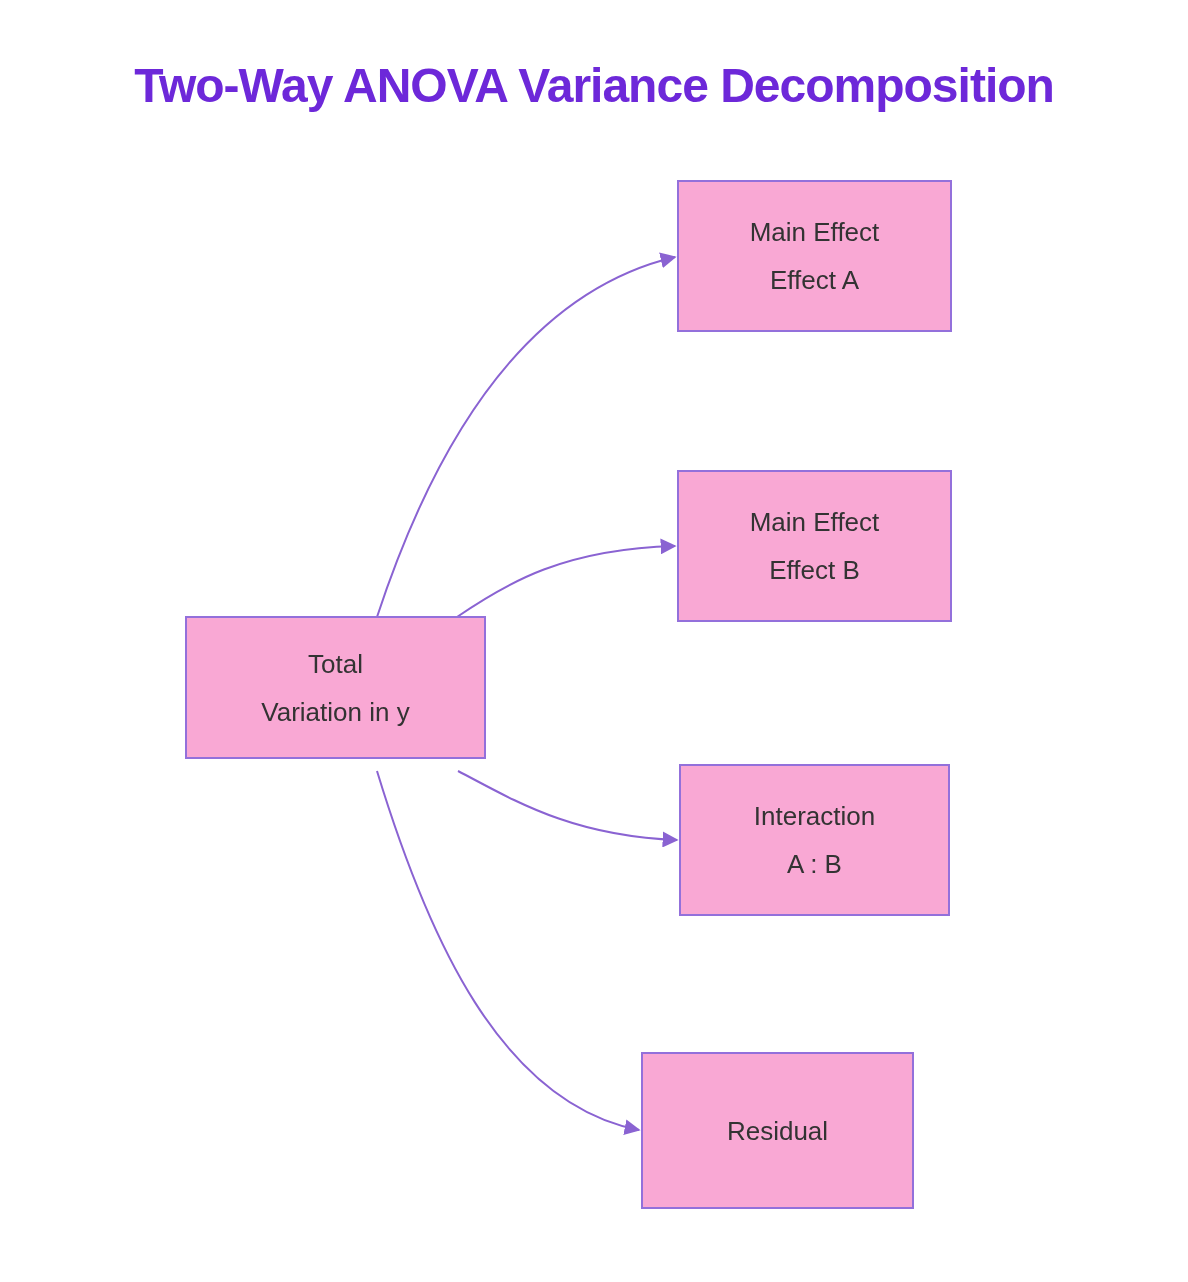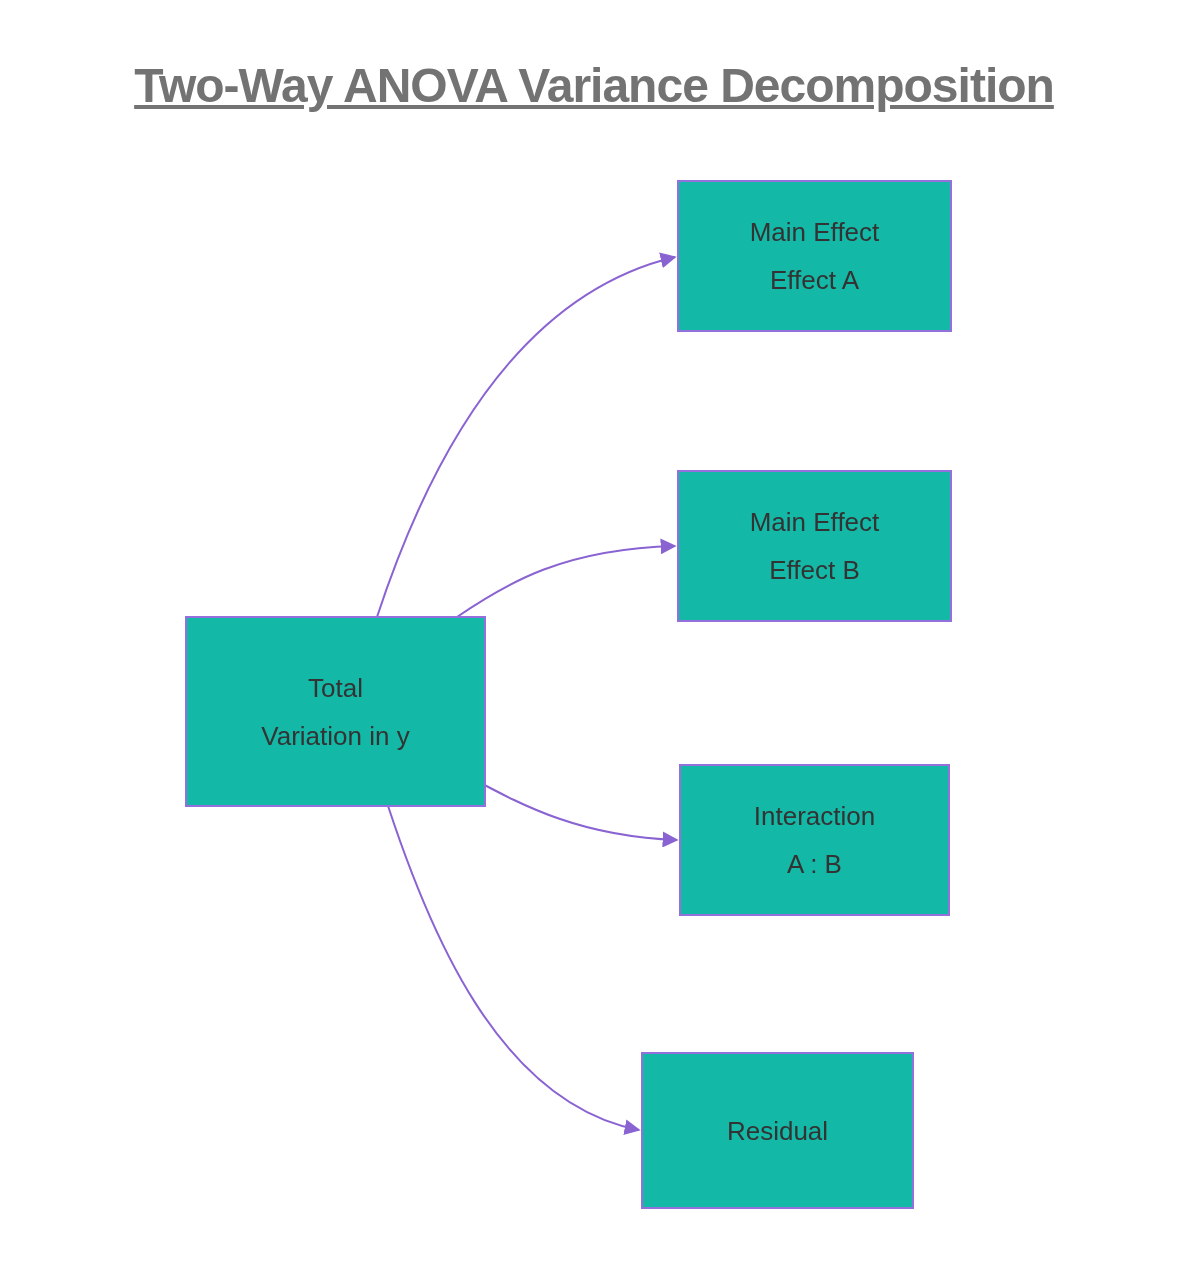--- a/index.html
+++ b/index.html
@@ -18,50 +18,49 @@
   .diagram-title {
     position: absolute;
     top: 58px;
     left: 0;
     width: 100%;
     margin: 0;
     text-align: center;
     font-size: 48px;
     font-weight: 700;
     letter-spacing: -1px;
-    color: #737373;
-    text-decoration: underline;
+    color: #6d28d9;
   }
   .edges-layer {
     position: absolute;
     top: 0;
     left: 0;
     width: 1188px;
     height: 1282px;
   }
   .edge {
     fill: none;
     stroke: #8A63D2;
     stroke-width: 2;
   }
   .node {
     position: absolute;
     box-sizing: border-box;
-    background: #14b8a6;
+    background: #f9a8d4;
     border: 2px solid #9370DB;
     display: flex;
     flex-direction: column;
     align-items: center;
     justify-content: center;
     text-align: center;
     font-size: 26px;
     line-height: 48px;
     color: #333333;
   }
-  #node-total     { left: 185px; top: 616px;  width: 301px; height: 191px; }
+  #node-total     { left: 185px; top: 616px;  width: 301px; height: 143px; }
   #node-factor-a  { left: 677px; top: 180px;  width: 275px; height: 152px; }
   #node-factor-b  { left: 677px; top: 470px;  width: 275px; height: 152px; }
   #node-interaction { left: 679px; top: 764px; width: 271px; height: 152px; }
   #node-residual  { left: 641px; top: 1052px; width: 273px; height: 157px; }
 </style>
 </head>
 <body>
 
 <div class="stage">
 

